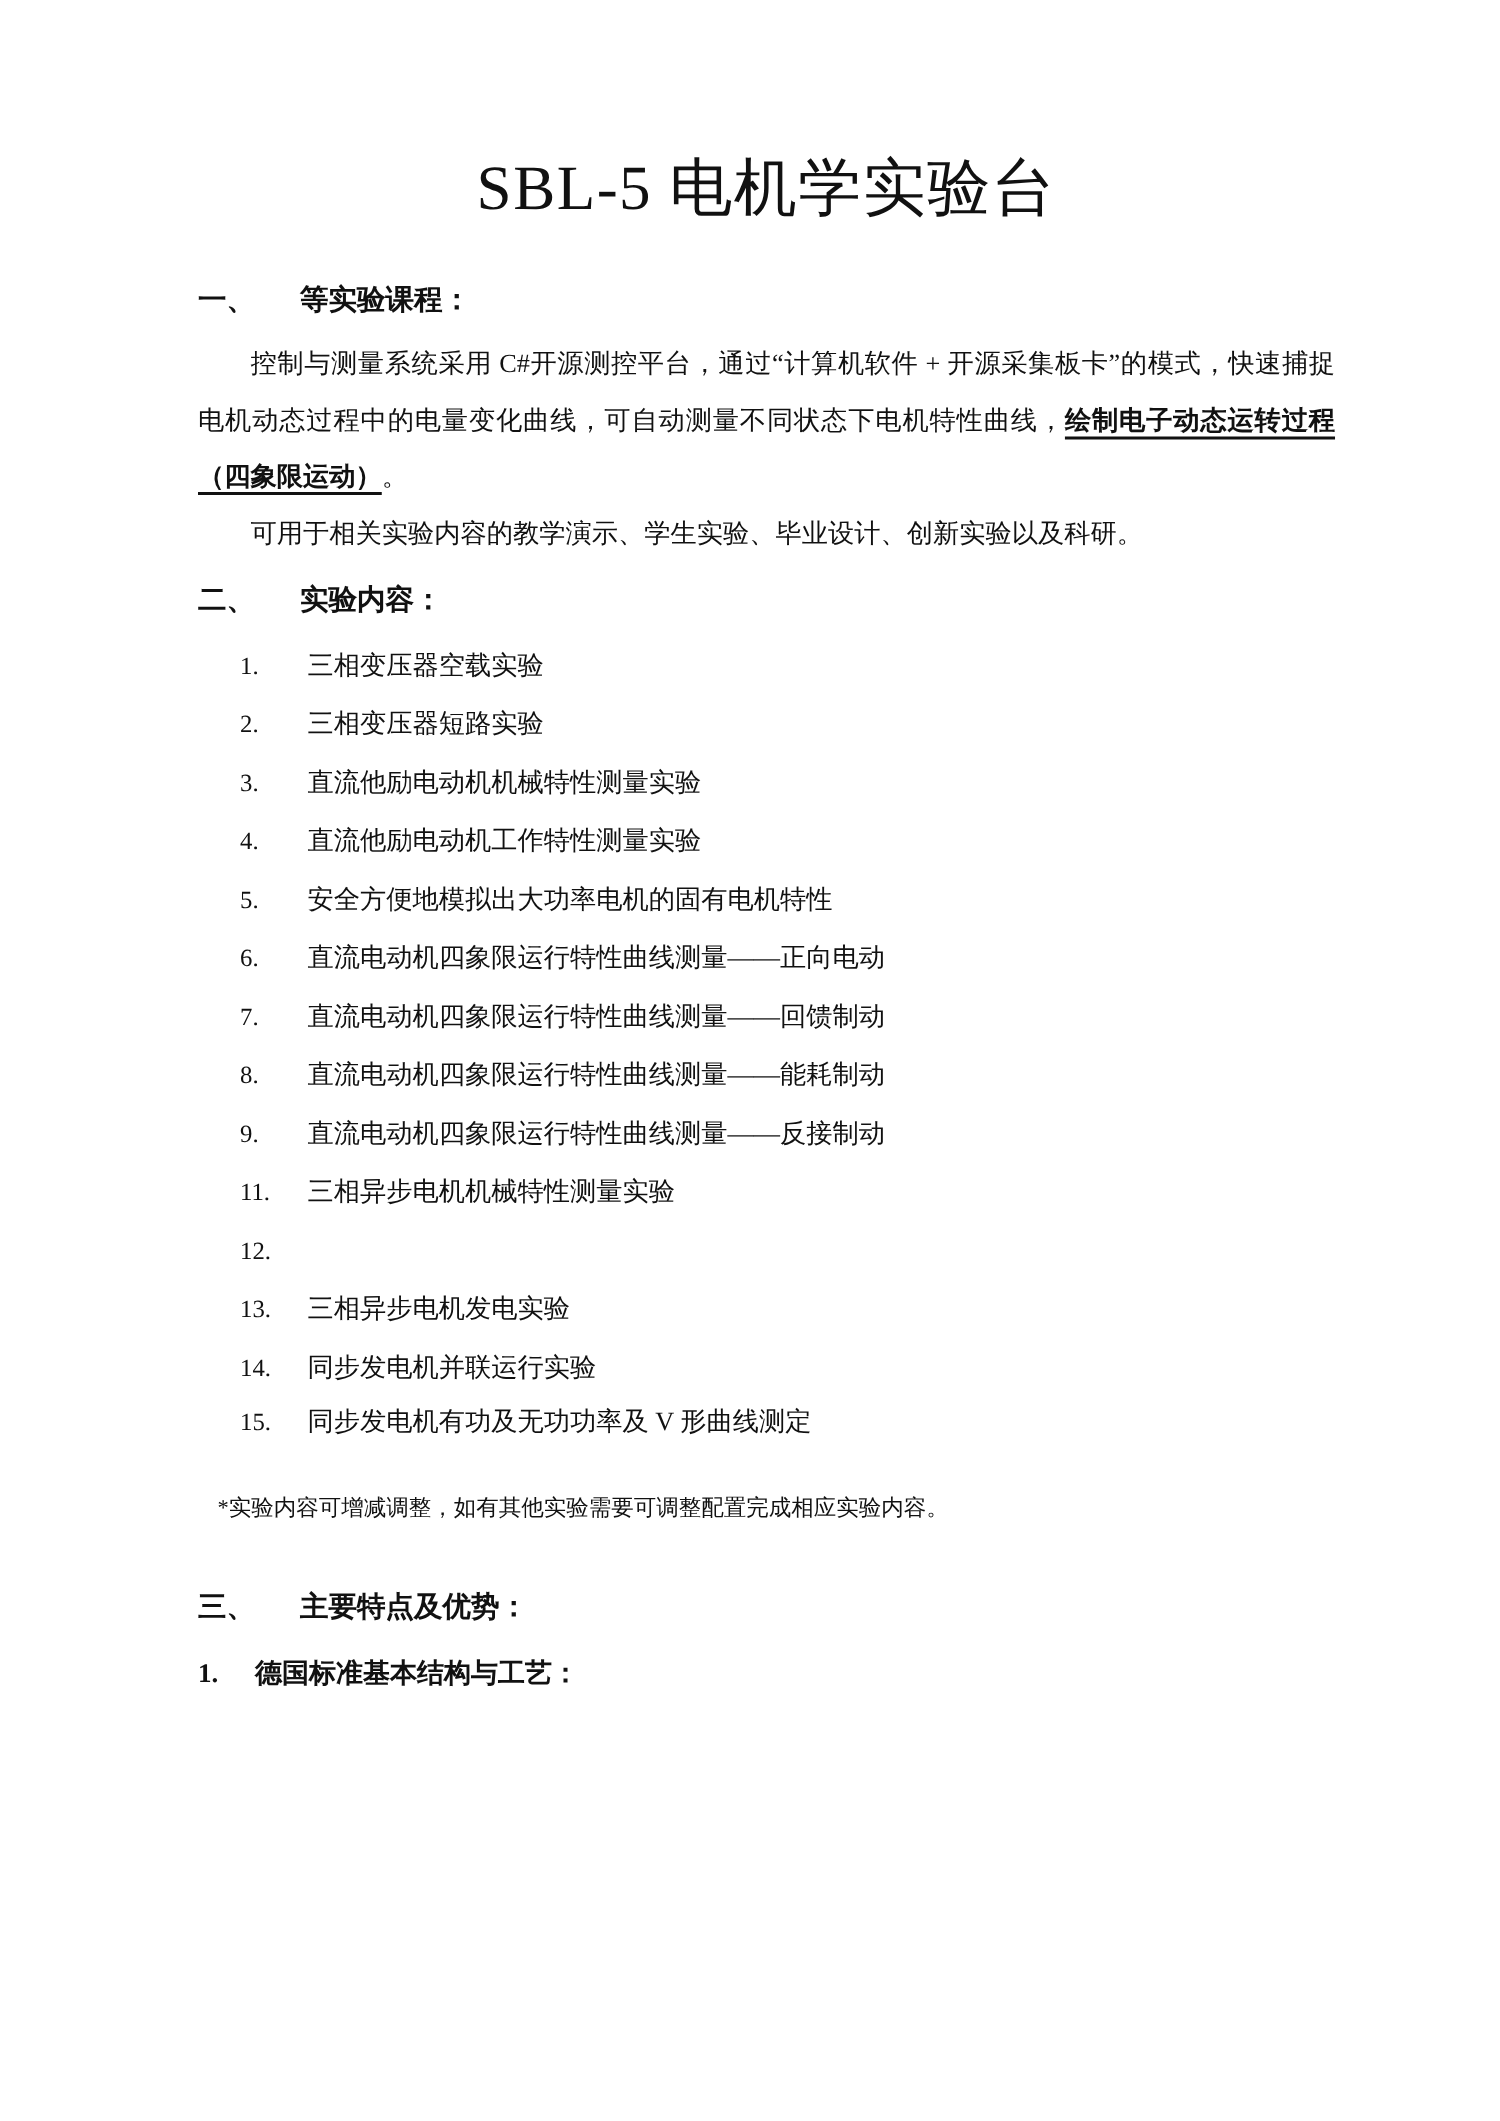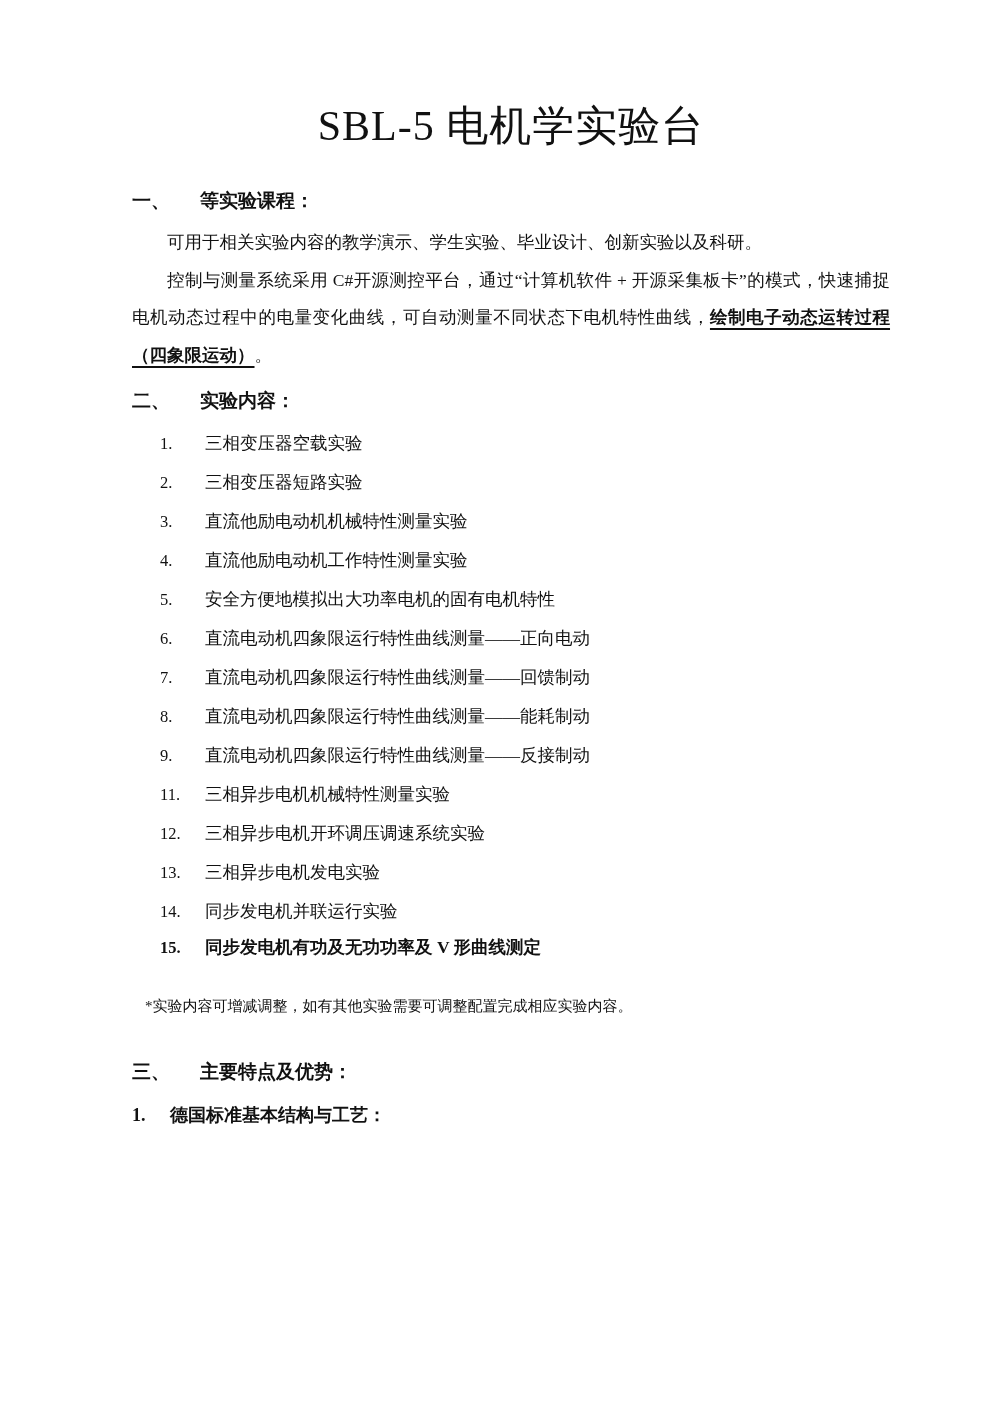--- a/index.html
+++ b/index.html
@@ -51,21 +51,21 @@
     text-decoration-thickness: 2px;
     text-underline-offset: 5px;
   }
   .exp-list { margin-top: 8px; }
   .exp-item {
     display: flex;
     font-size: 17.5px;
     line-height: 25px;
     padding: 7px 0 7px 28px;
   }
-  .exp-item:last-child { padding-top: 4px; font-weight: bold; }
+  .exp-item:last-child { padding-top: 4px; }
   .exp-item .exp-num {
     width: 45px;
     flex: 0 0 45px;
     font-size: 16.5px;
   }
   .list-note {
     margin-top: 26px;
     margin-left: 13px;
     font-size: 15px;
     line-height: 26px;
@@ -89,22 +89,22 @@
 <div class="page">
 
   <h1 class="doc-title">SBL-5 电机学实验台</h1>
 
   <div class="sec-heading h-one">
     <span class="sec-num">一、</span>
     <span class="sec-text">等实验课程：</span>
   </div>
 
   <div class="paragraphs">
+      <p class="body-para"><span class="plain">控制与测量系统采用 C#开源测控平台，通过“计算机软件 + 开源采集板卡”的模式，快速捕捉电机动态过程中的电量变化曲线，可自动测量不同状态下电机特性曲线，</span><span class="bold-underline">绘制电子动态运转过程（四象限运动）</span><span class="plain">。</span></p>
       <p class="body-para"><span class="plain">可用于相关实验内容的教学演示、学生实验、毕业设计、创新实验以及科研。</span></p>
-      <p class="body-para"><span class="plain">控制与测量系统采用 C#开源测控平台，通过“计算机软件 + 开源采集板卡”的模式，快速捕捉电机动态过程中的电量变化曲线，可自动测量不同状态下电机特性曲线，</span><span class="bold-underline">绘制电子动态运转过程（四象限运动）</span><span class="plain">。</span></p>
     </div>
 
   <div class="sec-heading h-two">
     <span class="sec-num">二、</span>
     <span class="sec-text">实验内容：</span>
   </div>
 
   <div class="exp-list">
       <div class="exp-item">
         <span class="exp-num">1.</span>
@@ -141,21 +141,20 @@
       <div class="exp-item">
         <span class="exp-num">9.</span>
         <span class="exp-text">直流电动机四象限运行特性曲线测量——反接制动</span>
       </div>
       <div class="exp-item">
         <span class="exp-num">11.</span>
         <span class="exp-text">三相异步电机机械特性测量实验</span>
       </div>
       <div class="exp-item">
         <span class="exp-num">12.</span>
-        <span class="exp-text">三相异步电机开环调压调速系统实验</span>
       </div>
       <div class="exp-item">
         <span class="exp-num">13.</span>
         <span class="exp-text">三相异步电机发电实验</span>
       </div>
       <div class="exp-item">
         <span class="exp-num">14.</span>
         <span class="exp-text">同步发电机并联运行实验</span>
       </div>
       <div class="exp-item">

